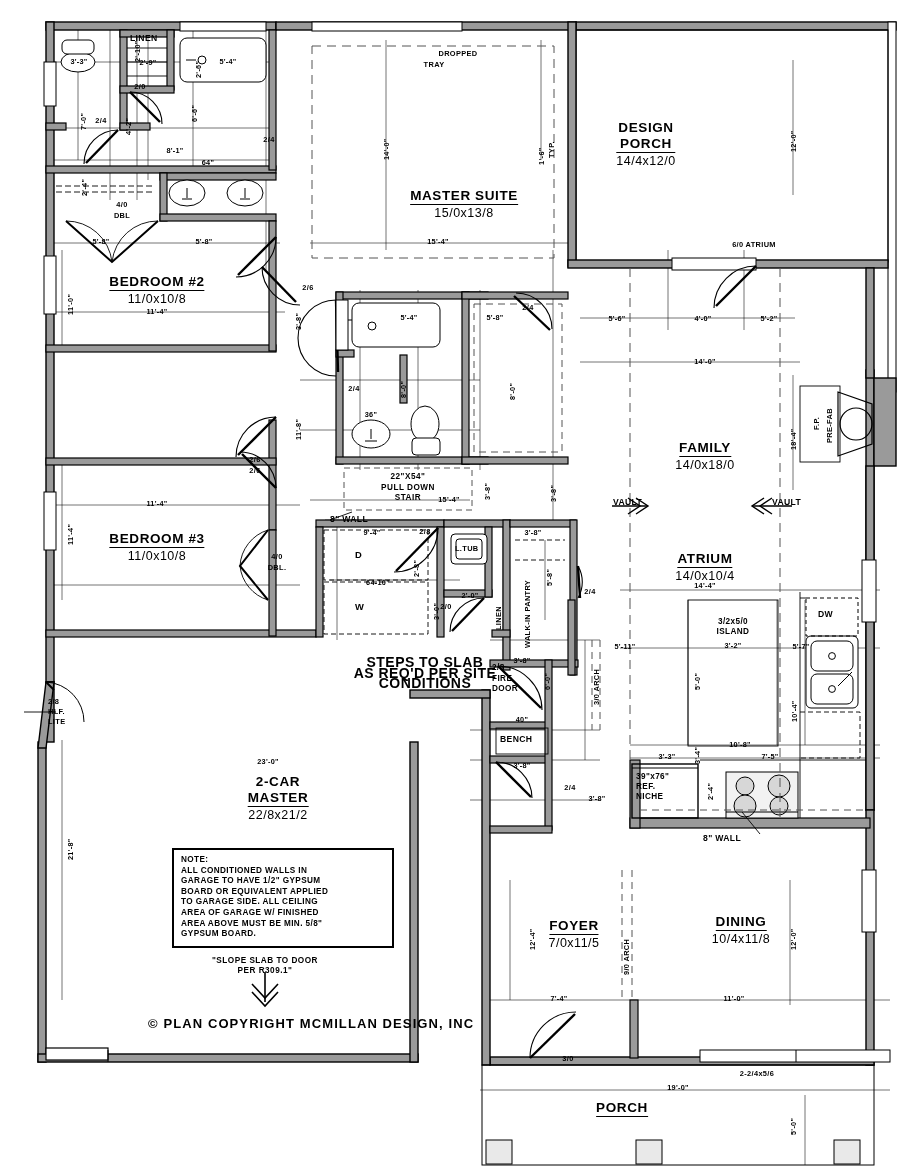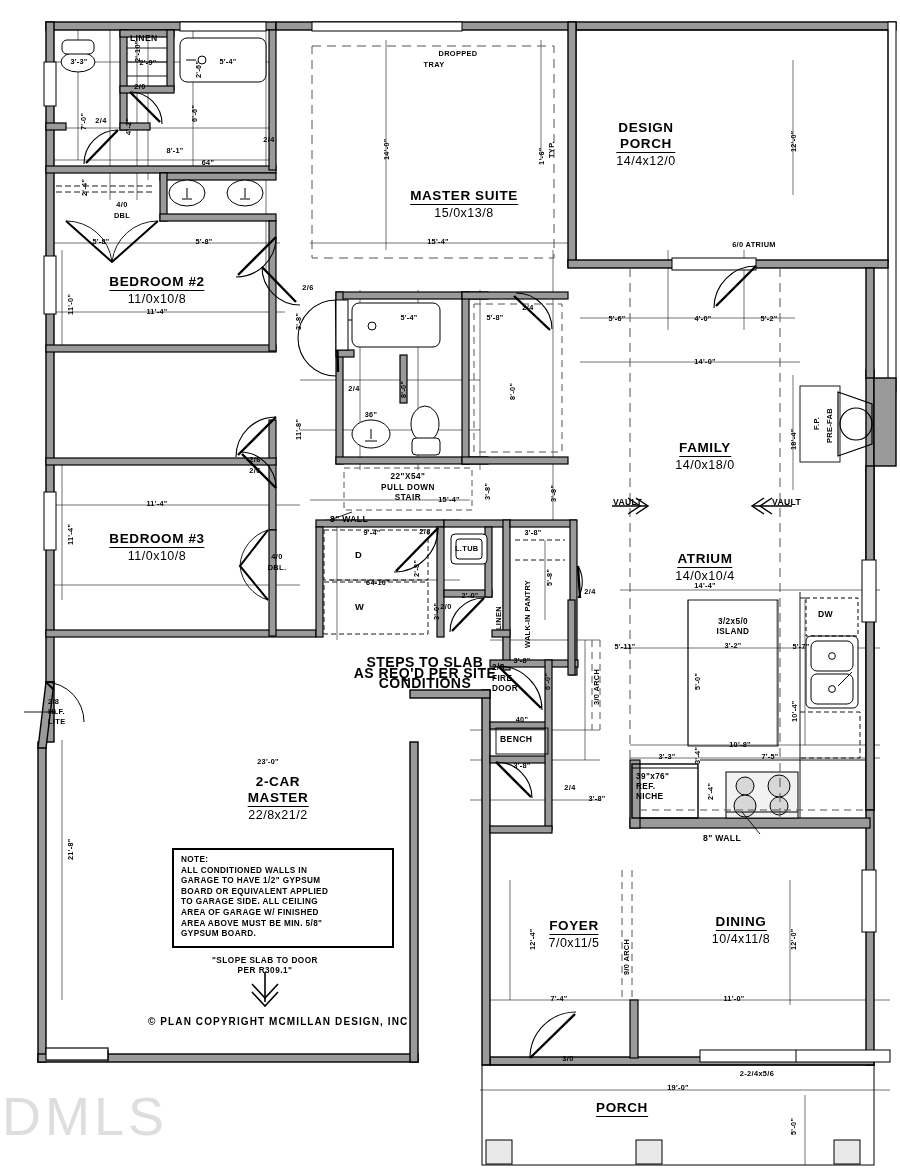--- a/index.html
+++ b/index.html
@@ -17,21 +17,21 @@
   
   .ann{font-size:7.4px;letter-spacing:0.35px;font-weight:bold;}
   .ann.t9{font-size:8.6px;}
   .ann.t10{font-size:9.4px;}
   .dim{font-size:7.3px;letter-spacing:0.3px;font-weight:bold;}
   .rot90{transform:rotate(-90deg);transform-origin:0 0;}
   .ctr{transform:translateX(-50%);}
   
   #note-box{position:absolute;border:2.5px solid #000;background:#fff;padding:5px 6px 6px 7px;}
   #note-box div{font-size:8.2px;font-weight:bold;letter-spacing:0.4px;line-height:10.6px;}
-  #copyright{position:absolute;font-size:10px;font-weight:bold;letter-spacing:1.1px;}
+  #copyright{position:absolute;font-size:13px;font-weight:bold;letter-spacing:1.1px;}
   #slope-note{position:absolute;text-align:center;font-size:8.2px;font-weight:bold;letter-spacing:0.5px;line-height:10px;transform:translateX(-50%);}
   #watermark{position:absolute;font-size:54px;color:#dedede;letter-spacing:4px;font-family:"Liberation Sans",sans-serif;}
   #pull-down{position:absolute;text-align:center;font-size:8.2px;font-weight:bold;letter-spacing:0.5px;line-height:10.5px;transform:translateX(-50%);}
   #steps-note{position:absolute;text-align:center;font-size:14px;font-weight:bold;letter-spacing:0.45px;line-height:10.5px;transform:translateX(-50%);}
   #fire-door{position:absolute;text-align:left;font-size:8.2px;font-weight:bold;letter-spacing:0.4px;line-height:10.5px;}
   #island-lbl{position:absolute;text-align:center;font-size:8.2px;font-weight:bold;letter-spacing:0.4px;line-height:10.2px;transform:translateX(-50%);}
   #ref-niche{position:absolute;text-align:left;font-size:8.2px;font-weight:bold;letter-spacing:0.4px;line-height:10.2px;}
 </style>
 </head>
 <body>
@@ -630,15 +630,14 @@
     <div>GYPSUM BOARD.</div>
   </div>
 
   <div id="slope-note" style="left:265px;top:956px;">
     <div>"SLOPE SLAB TO DOOR</div>
     <div>PER R309.1"</div>
   </div>
 
   <div id="copyright" style="left:148px;top:1016px;">© PLAN  COPYRIGHT  MCMILLAN  DESIGN,  INC</div>
 
-  <div id="watermark" style="left:2px;top:1085px;">DMLS</div>
 
 </div>
 
 </body></html>

